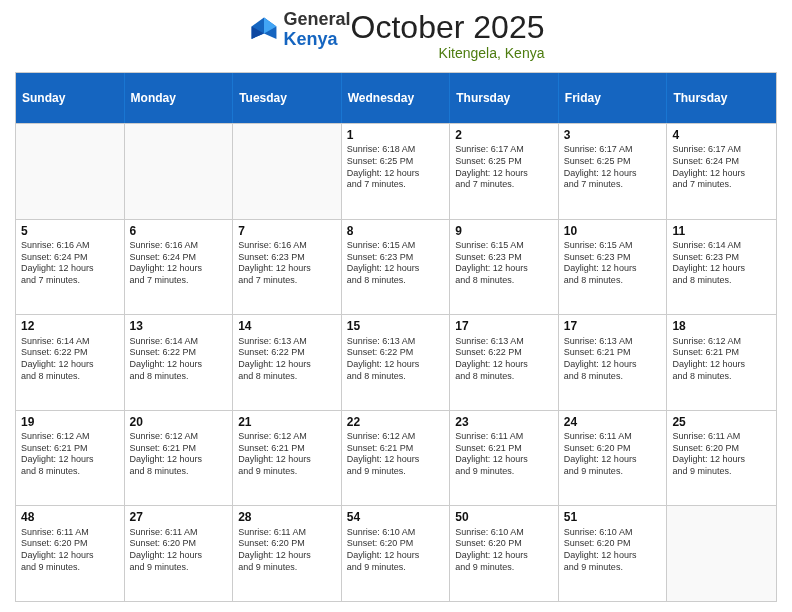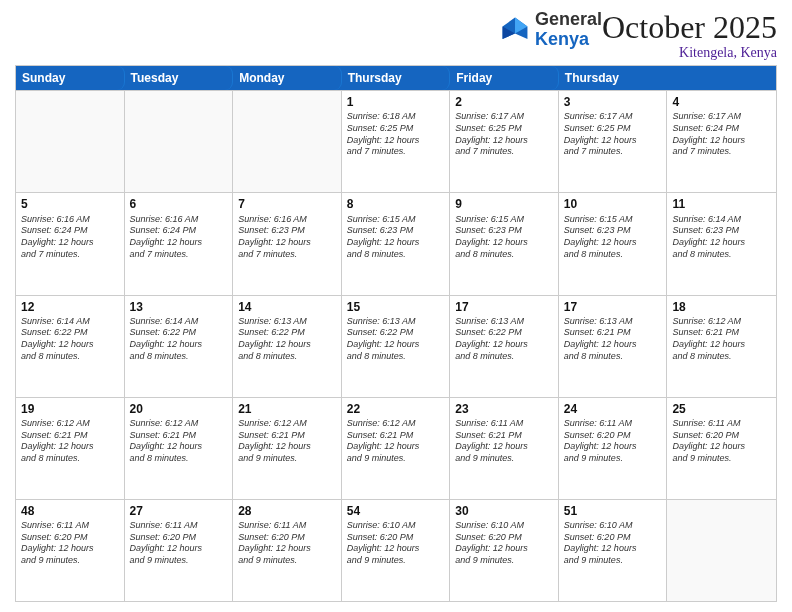--- a/index.html
+++ b/index.html
@@ -12,73 +12,71 @@
     }
     .page {
       width: 792px;
       height: 612px;
       padding: 10px 15px;
       display: flex;
       flex-direction: column;
     }
     .header {
       display: flex;
-      justify-content: flex-end;
+      justify-content: center;
       align-items: flex-start;
-      margin-bottom: 4px;
+      margin-bottom: 11px;
     }
     .logo {
       display: flex;
       align-items: center;
       gap: 4px;
     }
     .logo-text {
       font-size: 18px;
       font-weight: bold;
       line-height: 1.1;
     }
     .logo-general { color: #333; }
     .logo-blue { color: #1565c0; }
     .logo-icon {
       width: 32px;
       height: 32px;
     }
     .title-block {
       text-align: right;
-      font-family: Liberation Serif, serif;
     }
     .month-title {
       font-size: 32px;
       font-weight: 300;
       color: #222;
       line-height: 1.1;
     }
     .location {
       font-size: 14px;
-      color: #4c1d95;
+      color: #4d7c0f;
     }
     .calendar {
       flex: 1;
       display: flex;
       flex-direction: column;
       border: 1px solid #ccc;
     }
     .cal-header-row {
       display: grid;
       grid-template-columns: repeat(7, 1fr);
       background: #1565c0;
     }
     .cal-header-cell {
       color: #fff;
       font-size: 12px;
       font-weight: bold;
-      padding: 5px 6px;
+      padding: 18px 6px;
       text-align: left;
       border-right: 1px solid #1976d2;
-      border-radius: 8px;
     }
     .cal-header-cell:last-child { border-right: none; }
     .cal-body {
       flex: 1;
       display: flex;
       flex-direction: column;
     }
     .cal-row {
       display: grid;
       grid-template-columns: repeat(7, 1fr);
@@ -97,21 +95,20 @@
     .day-num {
       font-size: 12px;
       font-weight: bold;
       color: #111;
       margin-bottom: 1px;
     }
     .cell-info {
       font-size: 9px;
       color: #333;
       line-height: 1.3;
-      font-style: italic;
     }
   </style>
 </head>
 <body>
 
 <div class="page">
   <div class="header">
     <div class="logo">
       <svg class="logo-icon" viewBox="0 0 36 36">
         <polygon points="18,4 32,14 32,28 18,22 4,28 4,14" fill="#1565c0"></polygon>
@@ -127,22 +124,23 @@
     </div>
     <div class="title-block">
       <div class="month-title">October 2025</div>
       <div class="location">Kitengela, Kenya</div>
     </div>
   </div>
 
   <div class="calendar">
     <div class="cal-header-row">
     <div class="cal-header-cell">Sunday</div>
+        <div class="cal-header-cell">Monday</div>
         <div class="cal-header-cell">Tuesday</div>
-        <div class="cal-header-cell">Monday</div>
+        <div class="cal-header-cell">Wednesday</div>
         <div class="cal-header-cell">Thursday</div>
         <div class="cal-header-cell">Friday</div>
         <div class="cal-header-cell">Thursday</div>
       </div>
     <div class="cal-body">
     <div class="cal-row">
           <div class="cal-cell empty"></div>
           <div class="cal-cell empty"></div>
           <div class="cal-cell empty"></div>
           <div class="cal-cell">
@@ -263,21 +261,21 @@
           </div>
           <div class="cal-cell">
             <div class="day-num">28</div>
             <div class="cell-info">Sunrise: 6:11 AM<br>Sunset: 6:20 PM<br>Daylight: 12 hours<br>and 9 minutes.</div>
           </div>
           <div class="cal-cell">
             <div class="day-num">54</div>
             <div class="cell-info">Sunrise: 6:10 AM<br>Sunset: 6:20 PM<br>Daylight: 12 hours<br>and 9 minutes.</div>
           </div>
           <div class="cal-cell">
-            <div class="day-num">30</div>
+            <div class="day-num">50</div>
             <div class="cell-info">Sunrise: 6:10 AM<br>Sunset: 6:20 PM<br>Daylight: 12 hours<br>and 9 minutes.</div>
           </div>
           <div class="cal-cell">
             <div class="day-num">51</div>
             <div class="cell-info">Sunrise: 6:10 AM<br>Sunset: 6:20 PM<br>Daylight: 12 hours<br>and 9 minutes.</div>
           </div>
           <div class="cal-cell empty"></div>
         </div>
       </div>
   </div>

